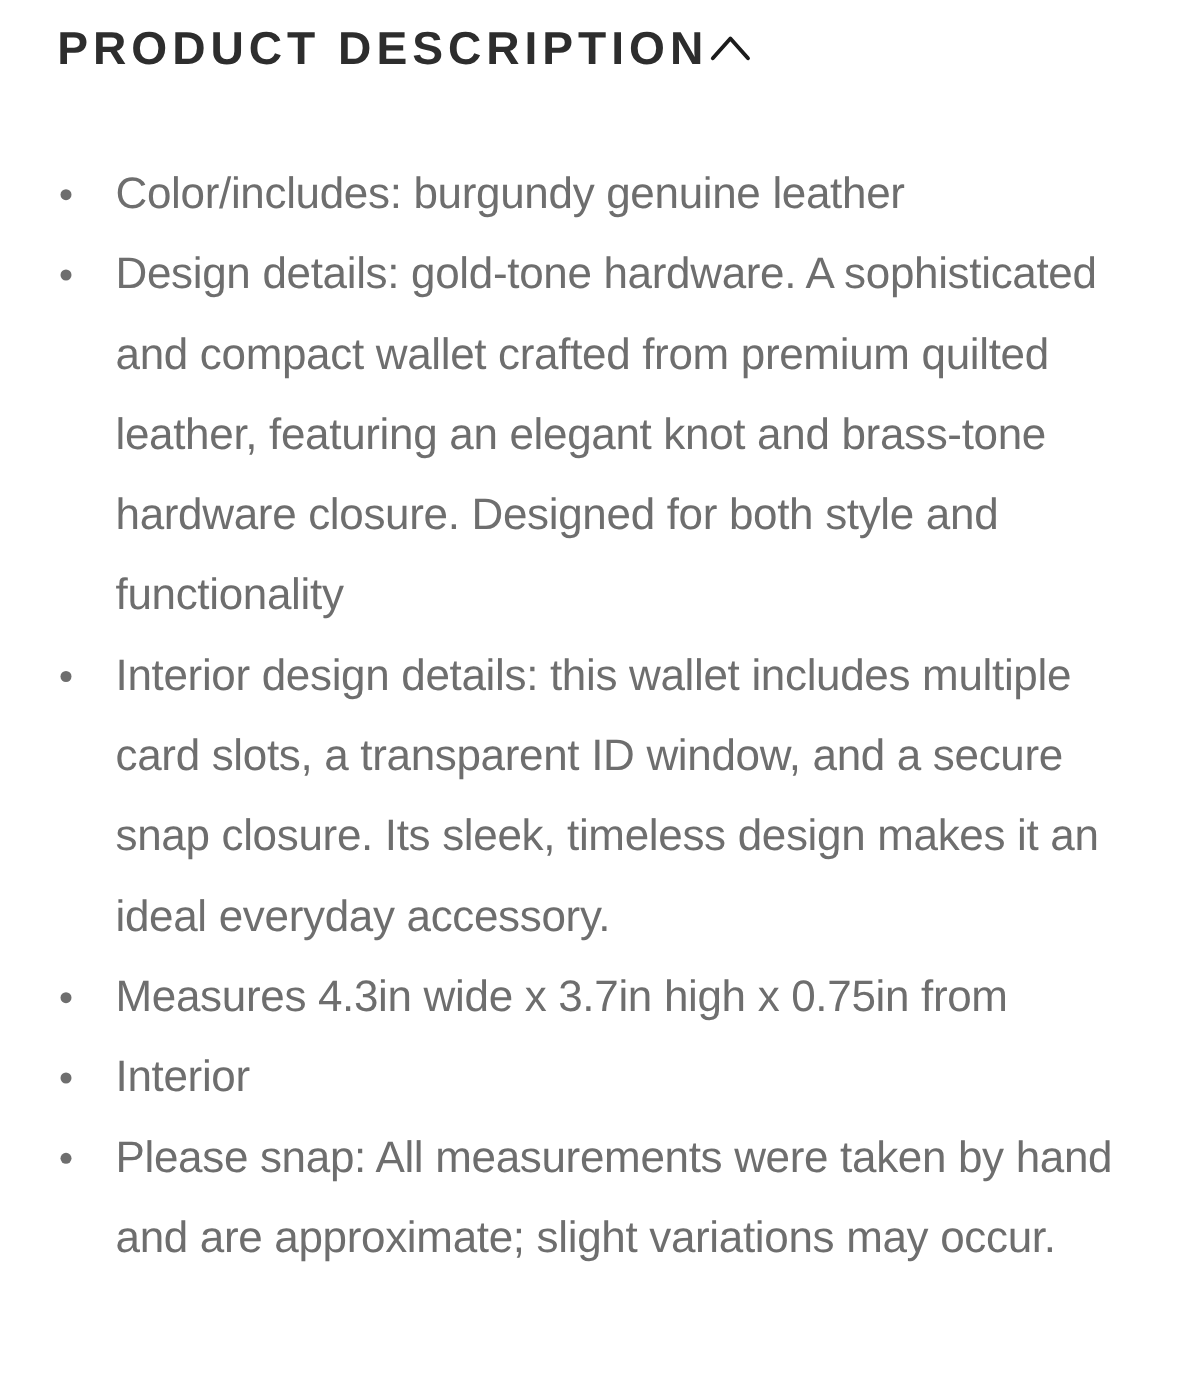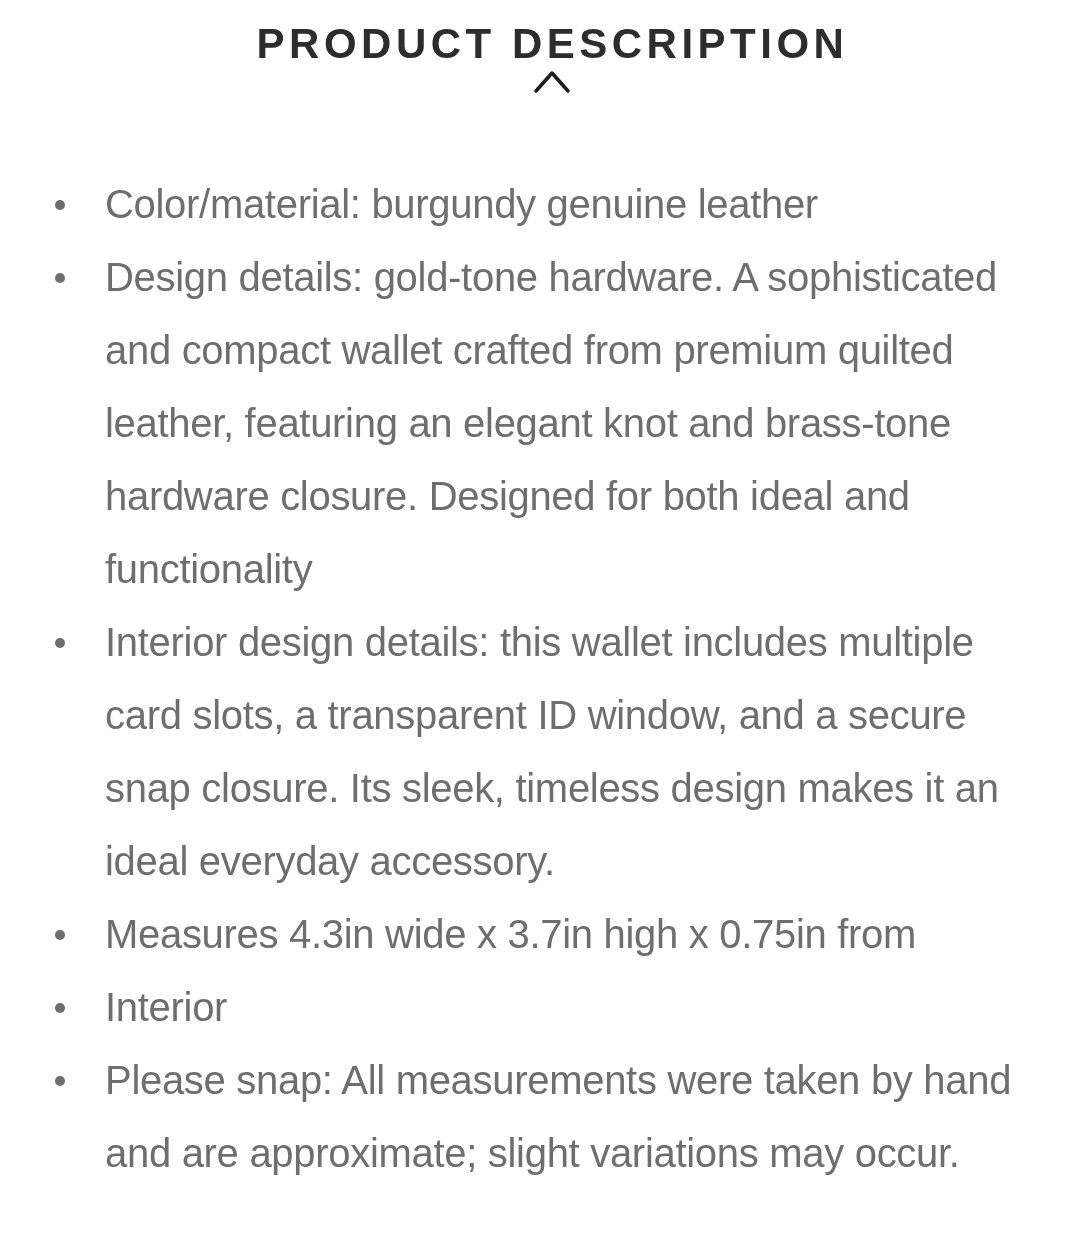--- a/index.html
+++ b/index.html
@@ -17,21 +17,20 @@
   .section {
     width: 1091px;
     min-height: 1259px;
     background: var(--c-bg);
     padding: 20px 38px 40px 52px;
   }
   .section-header {
     display: flex;
     align-items: center;
     cursor: pointer;
-    flex-direction: column;
   }
   .section-title {
     font-size: 42px;
     font-weight: 700;
     letter-spacing: 4.5px;
     color: var(--c-title);
     line-height: 48px;
   }
   .chevron-btn {
     background: none;
@@ -76,25 +75,25 @@
       <span style="display:flex;">
         <svg width="40" height="28" viewBox="0 0 40 28" aria-hidden="true">
           <polyline points="4,23 20,5 36,23" fill="none" stroke="#1c1c1c" stroke-width="3.5" stroke-linecap="round" stroke-linejoin="round"></polyline>
         </svg>
       </span>
     </button>
   </div>
 
   <ul class="bullet-list">
     <li>
-      <span>Color/material: burgundy genuine leather</span>
+      <span>Color/includes: burgundy genuine leather</span>
     </li>
 
     <li>
-      <span>Design details: gold-tone hardware. A sophisticated and compact wallet crafted from premium quilted leather, featuring an elegant knot and brass-tone hardware closure. Designed for both ideal and functionality</span>
+      <span>Design details: gold-tone hardware. A sophisticated and compact wallet crafted from premium quilted leather, featuring an elegant knot and brass-tone hardware closure. Designed for both style and functionality</span>
     </li>
 
     <li>
       <span>Interior design details: this wallet includes multiple card slots, a transparent ID window, and a secure snap closure. Its sleek, timeless design makes it an ideal everyday accessory.</span>
     </li>
 
     <li>
       <span>Measures 4.3in wide x 3.7in high x 0.75in from</span>
     </li>
 

